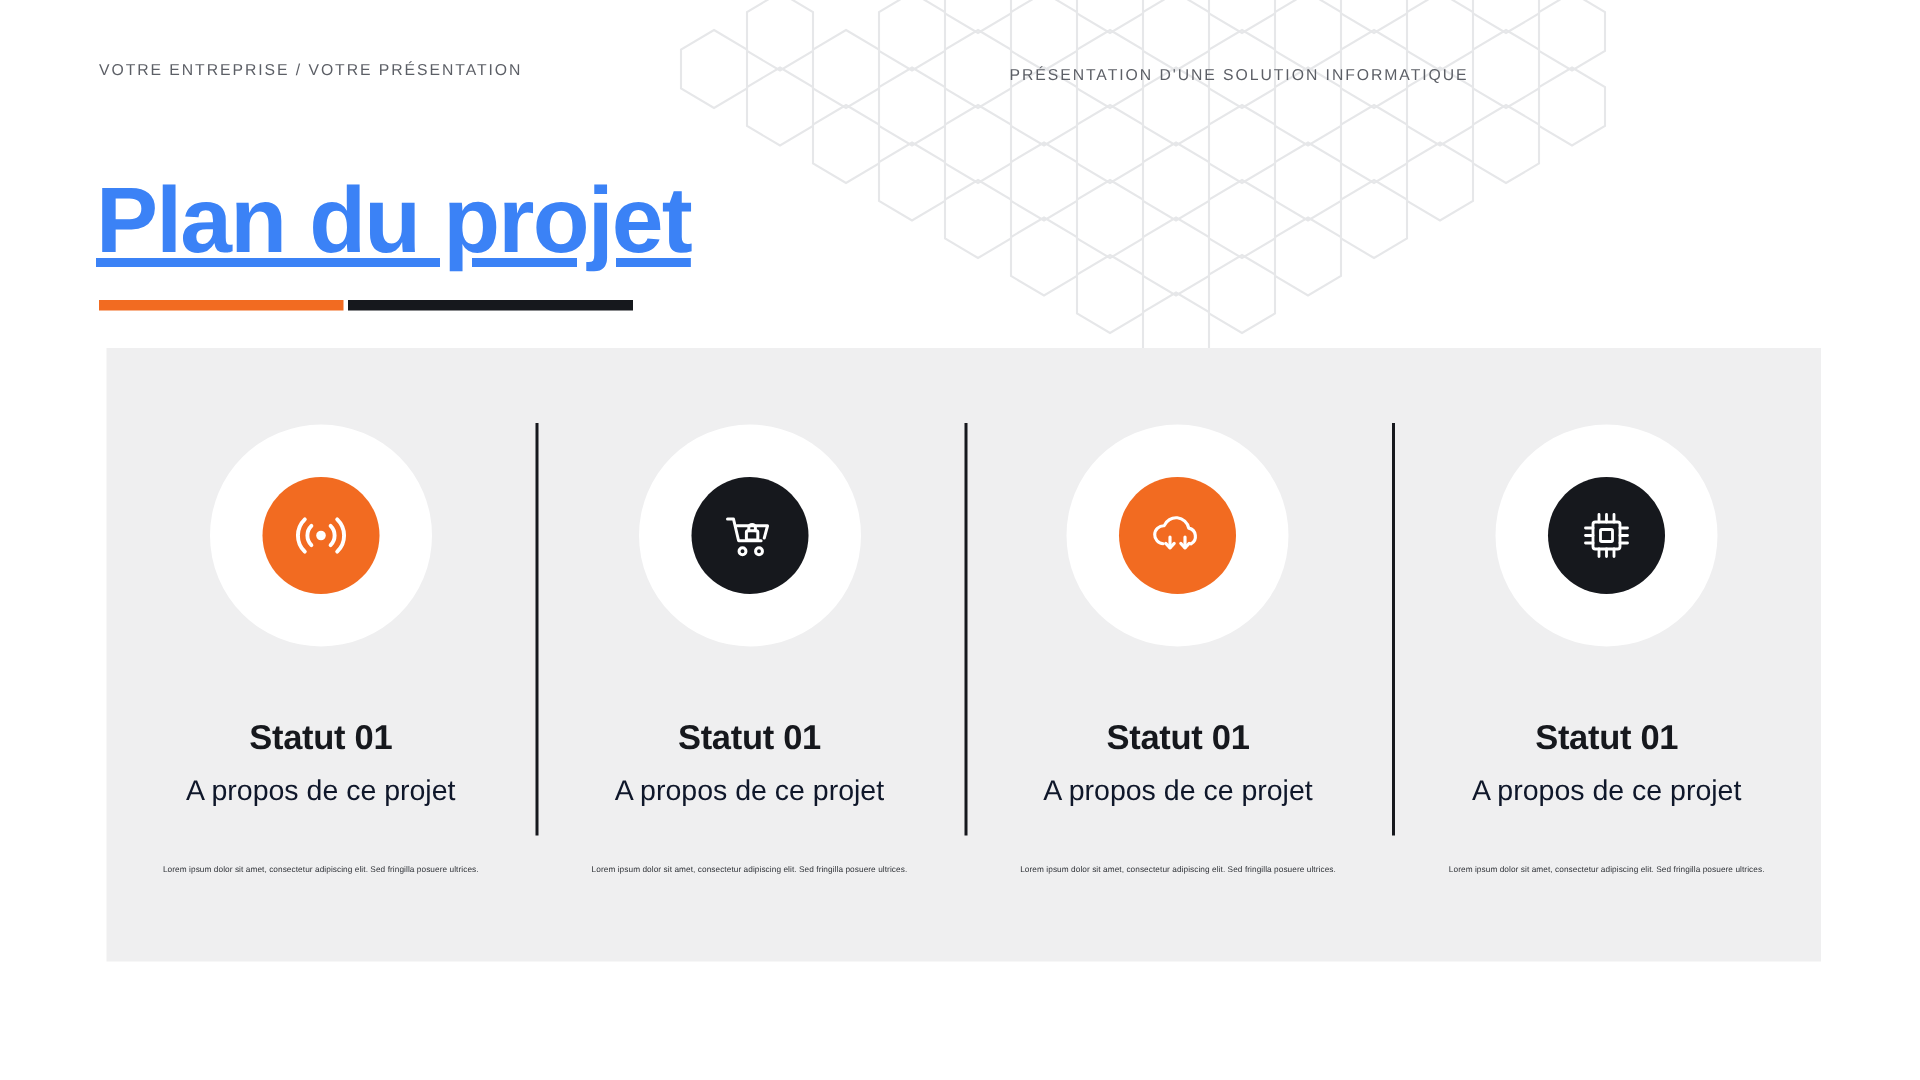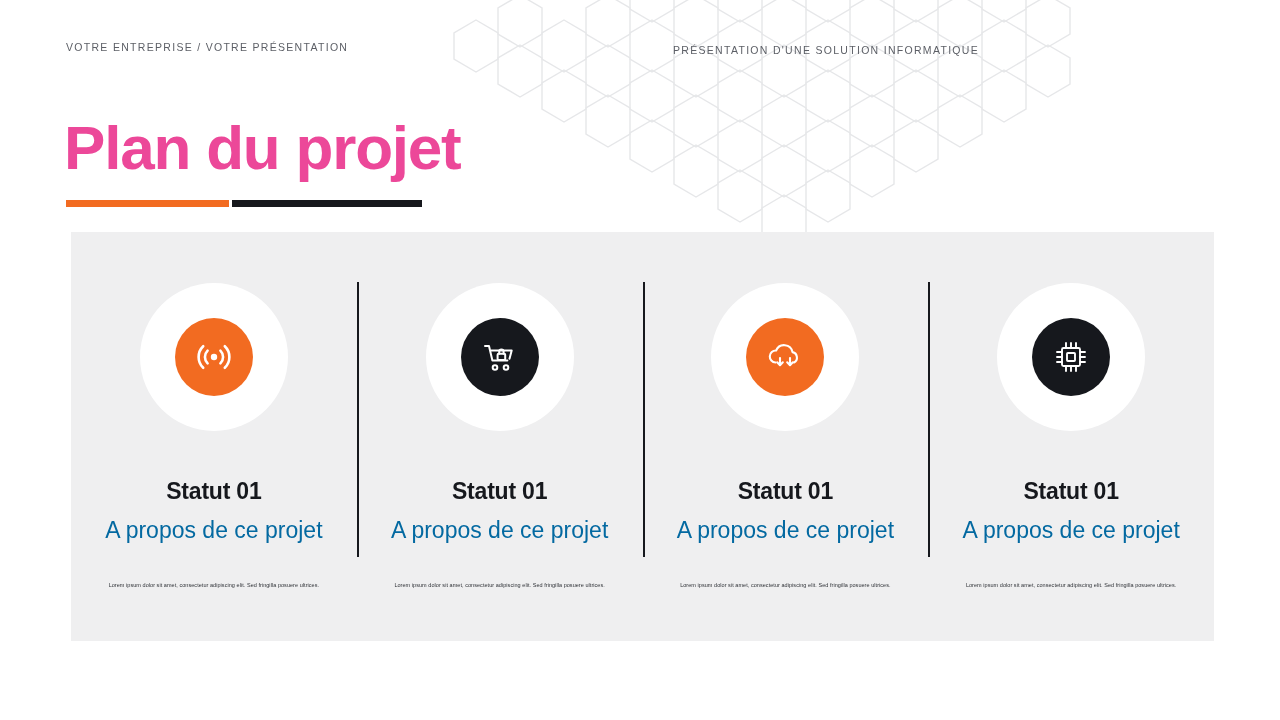--- a/index.html
+++ b/index.html
@@ -46,22 +46,23 @@
     font-weight: 400;
   }
 
   
   .title {
     position: absolute;
     left: 64px; top: 115px;
     font-size: 62px;
     font-weight: 700;
     letter-spacing: -1.2px;
-    color: #ec4899;
+    color: #3b82f6;
     line-height: 1.05;
+    text-decoration: underline;
   }
   .rule-orange {
     position: absolute;
     left: 66px; top: 200px;
     width: 163px; height: 7px;
     background: #f26b21;
   }
   .rule-dark {
     position: absolute;
     left: 232px; top: 200px;
@@ -117,23 +118,23 @@
 
   .col-title {
     margin-top: 47px;
     font-size: 23px;
     font-weight: 700;
     color: #16181d;
     letter-spacing: -0.2px;
   }
   .col-sub {
     margin-top: 12px;
-    font-size: 23px;
+    font-size: 19px;
     font-weight: 400;
-    color: #0369a1;
+    color: #0f172a;
   }
   .col-body {
     margin-top: 37px;
     width: 220px;
     text-align: center;
     font-size: 5.5px;
     line-height: 1.5;
     color: #2f3237;
     letter-spacing: 0.05px;
   }

